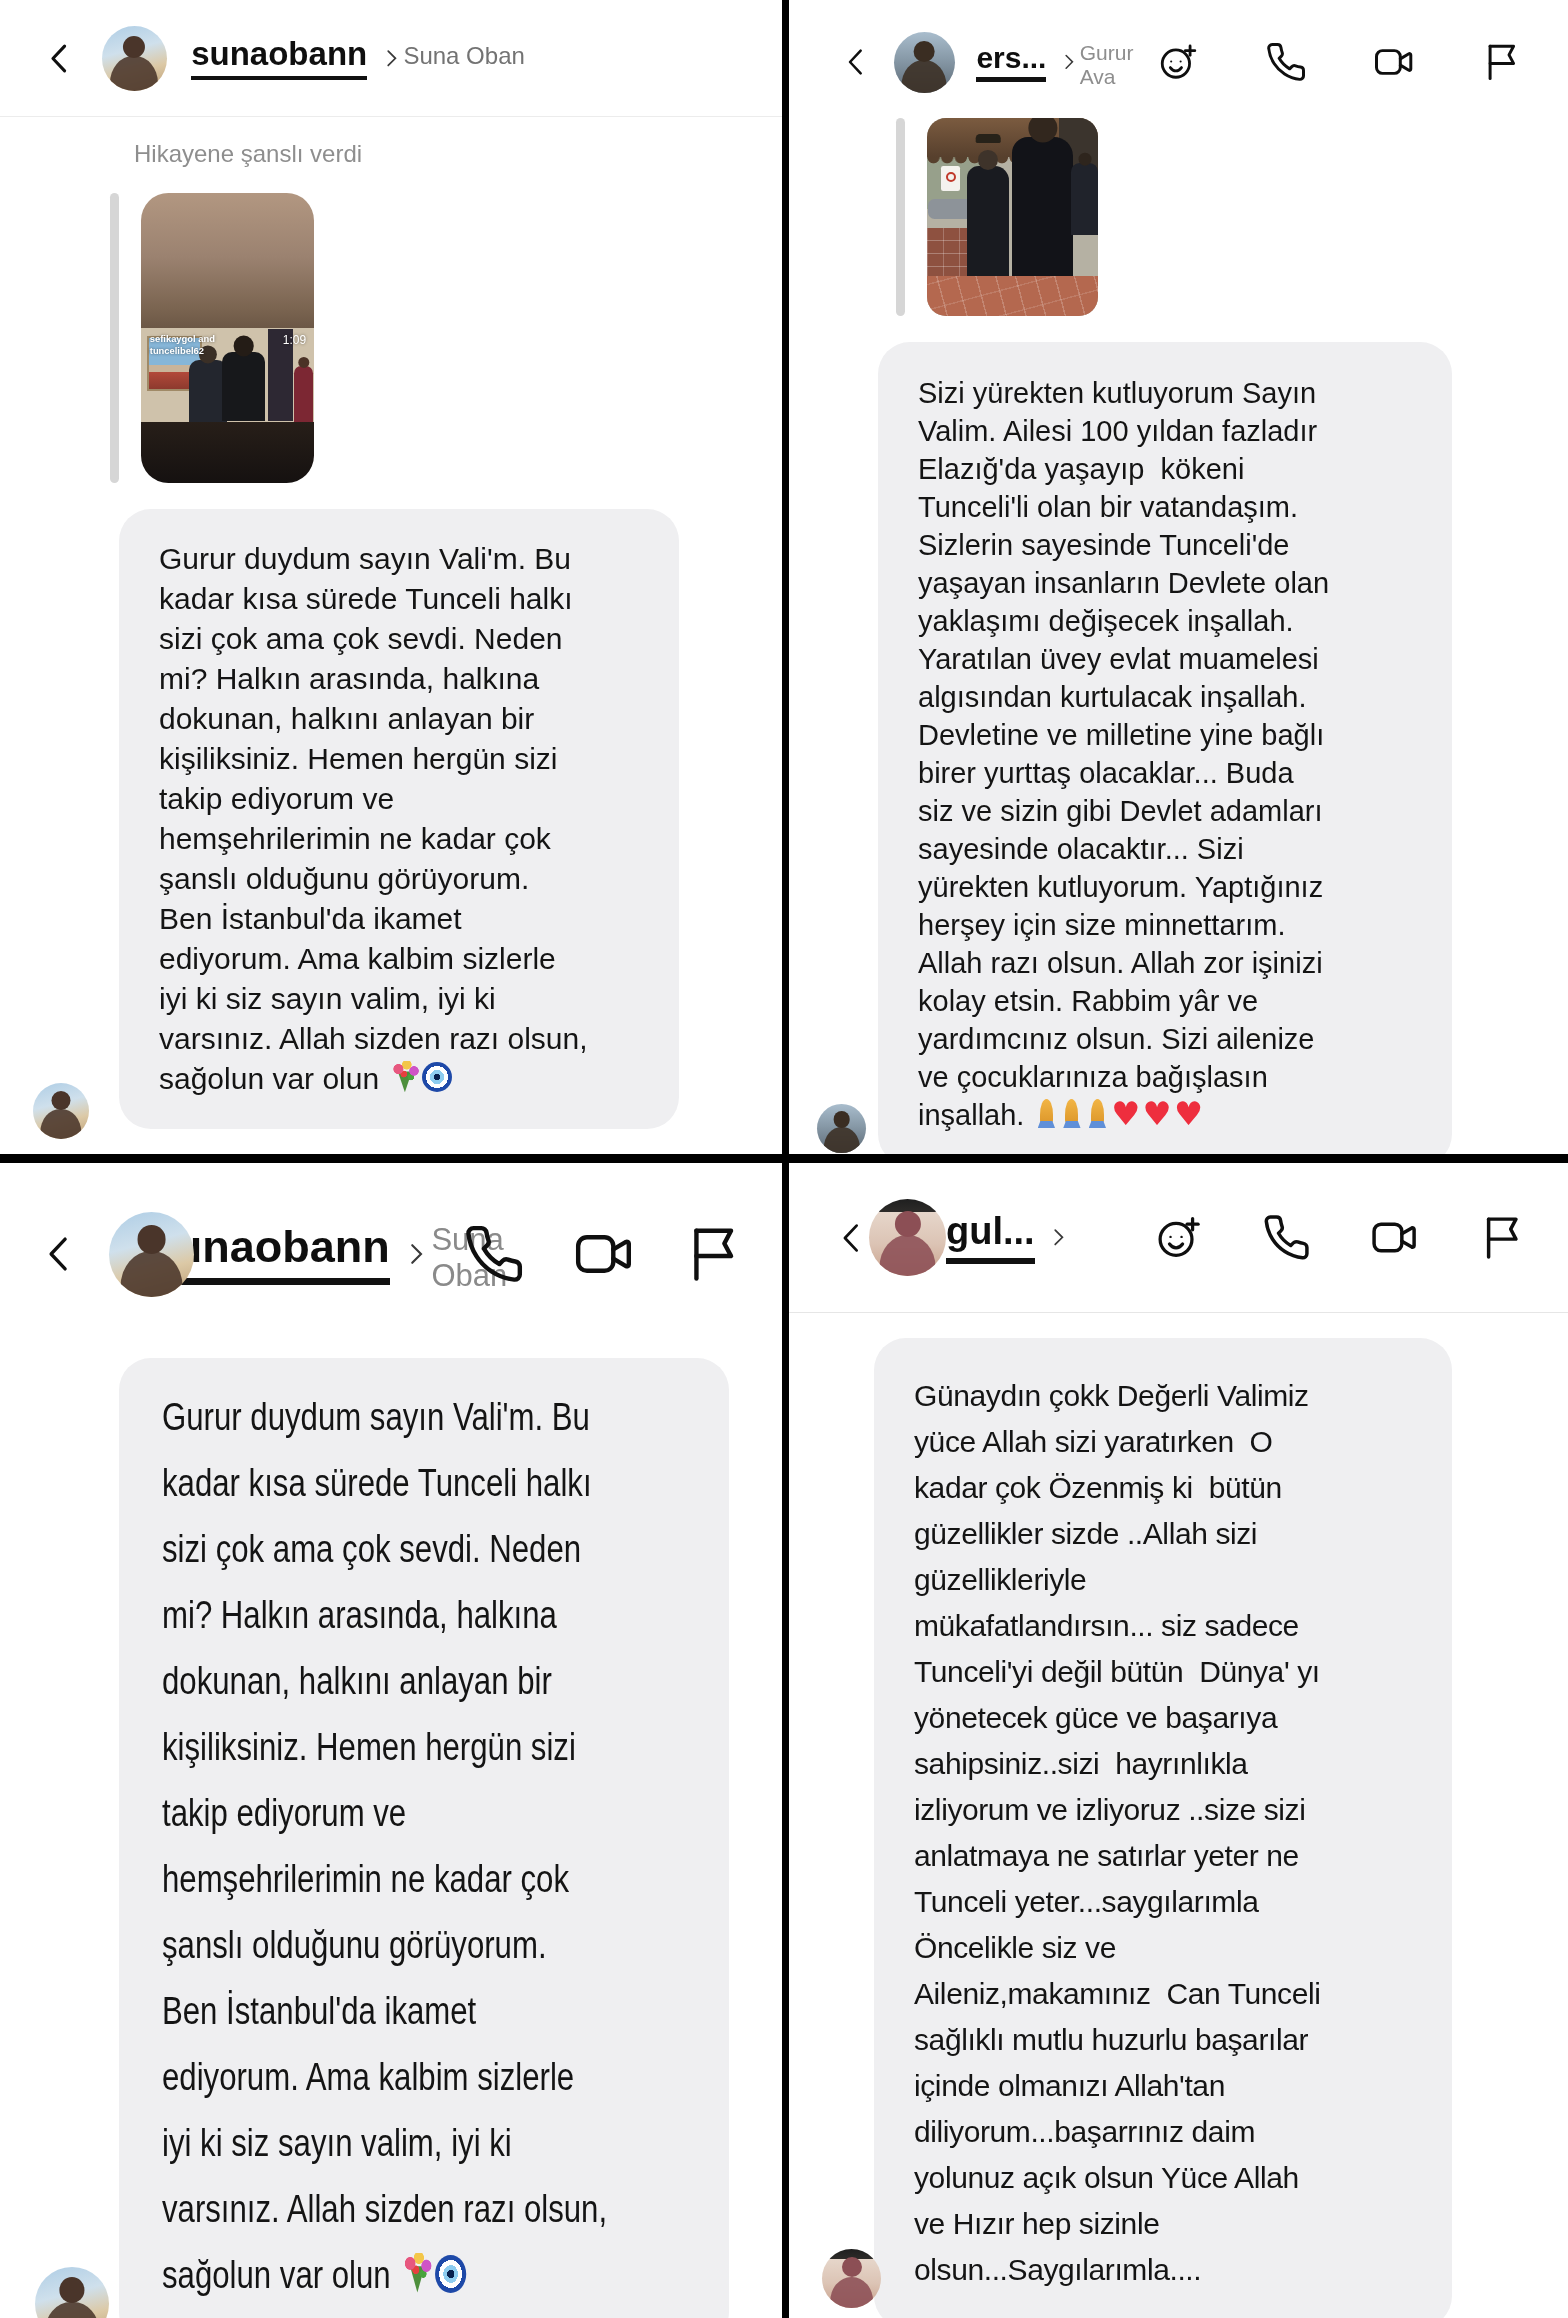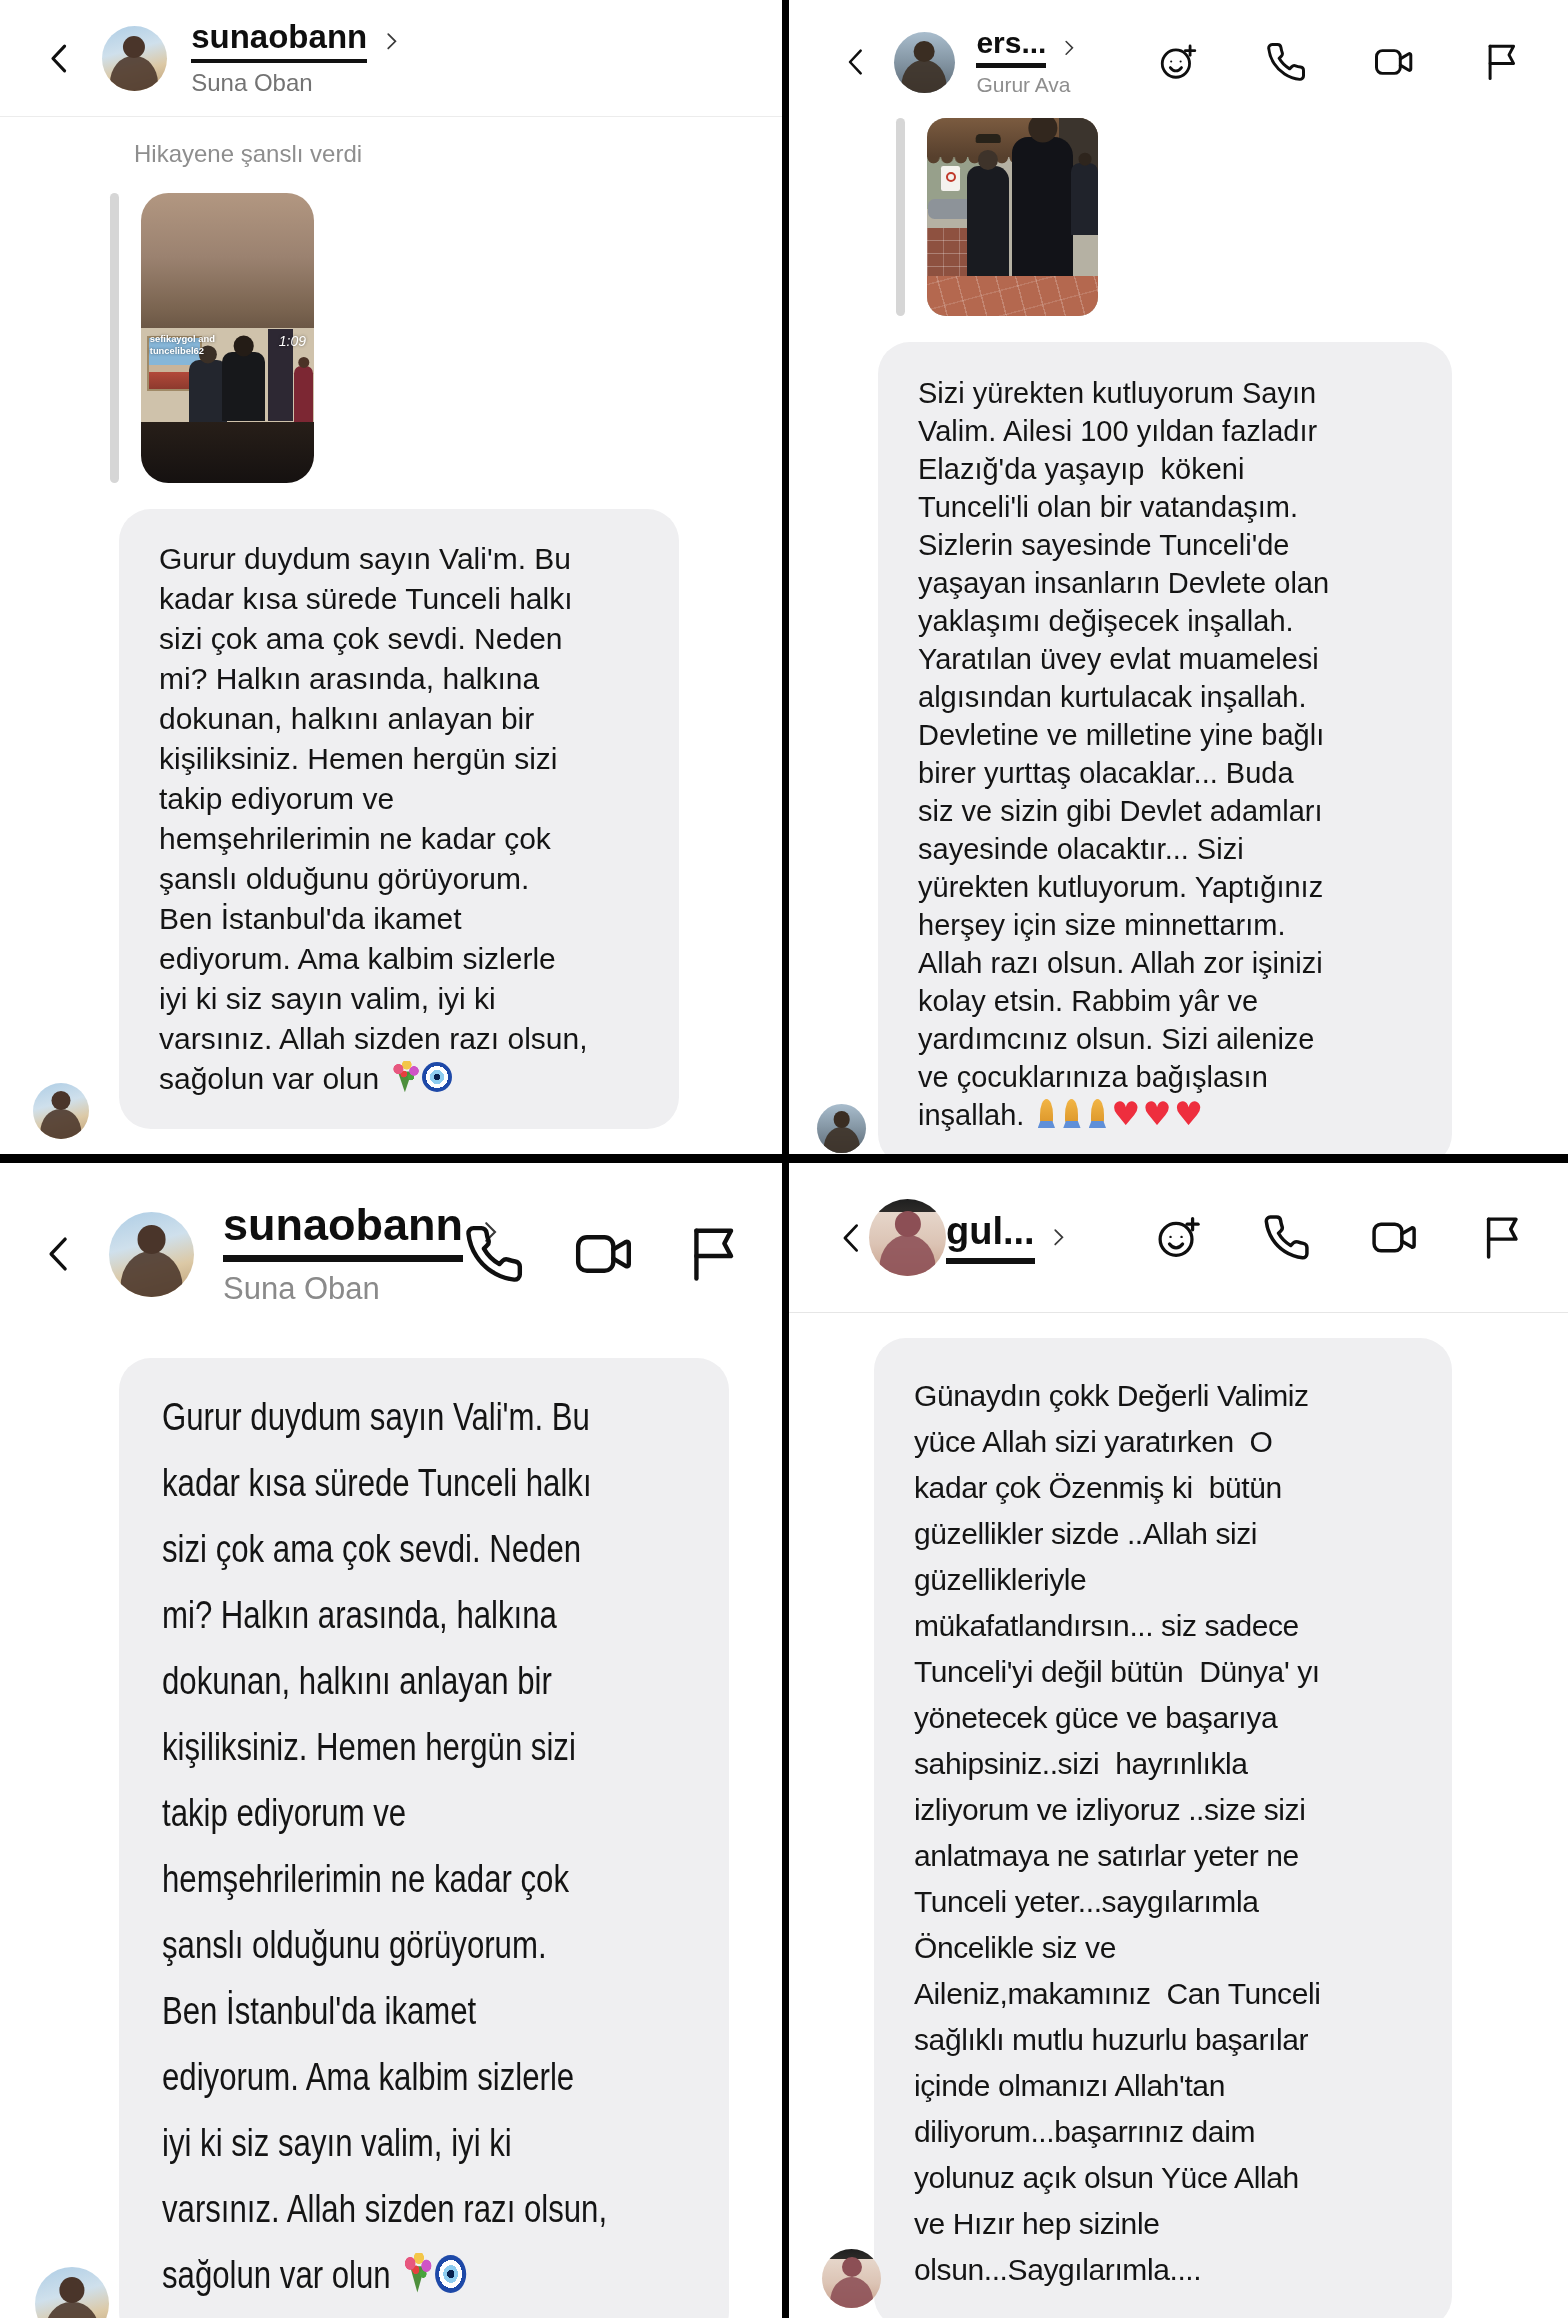--- a/index.html
+++ b/index.html
@@ -16,21 +16,21 @@
   .header{display:flex;align-items:center;box-sizing:border-box;}
   #q1 .header{height:117px;padding:0 21.7px 0 42px;gap:24.6px;border-bottom:1.4px solid #ececec;}
   #q2 .header{height:108px;padding:16px 46px 0 51px;gap:21.7px;}
   #q3 .header{height:182px;padding:0 37px 0 38px;gap:29px;}
   #q4 .header{height:150px;padding:0 42px 0 45px;border-bottom:1.4px solid #e6e6e6;}
   .backbtn{flex-shrink:0;display:block;}
   #q1 .backbtn{width:35px;height:43px;}
   #q2 .backbtn{width:32px;height:42px;}
   #q3 .backbtn{width:42px;height:56px;}
   #q4 .backbtn{width:35px;height:46px;}
-  .nameblock{display:flex;flex-direction:column;min-width:0;justify-content:center;}
+  .nameblock{display:flex;flex-direction:row;min-width:0;justify-content:center;}
   .unamerow{display:flex;align-items:center;gap:11.6px;}
   .username{font-weight:bold;color:#0f0f0f;line-height:1.08;border-bottom:solid #111;display:inline-block;}
   #q1 .username{font-size:33px;border-bottom-width:4.3px;padding-bottom:3.6px;}
   #q2 .username{font-size:30px;border-bottom-width:5px;padding-bottom:2.9px;}
   #q3 .username{font-size:45px;border-bottom-width:7.2px;padding-bottom:5.8px;}
   #q4 .username{font-size:38px;border-bottom-width:6.5px;padding-bottom:5px;}
   .chev{flex-shrink:0;}
   #q1 .chev{width:24.6px;height:24.6px;}
   #q2 .chev{width:21.7px;height:21.7px;}
   #q3 .chev{width:30px;height:30px;}
@@ -77,21 +77,21 @@
   .painting{left:5.8px;top:8.7px;width:55px;height:55px;border:2.2px solid #a08a67;box-sizing:border-box;
     background:linear-gradient(180deg,#86b6d8 0%,#86b6d8 52%,#c9b49a 52%,#c9b49a 66%,#b3493a 66%,#8d3a2e 100%);}
   .fig{border-radius:10px 10px 0 0;}
   .fig::before{content:"";position:absolute;left:50%;transform:translate(-50%,-80%);width:48%;height:0;padding-bottom:48%;border-radius:50%;background:var(--head,#32281f);}
   .sf-man{left:48px;top:32px;width:38px;height:62px;background:#23262e;--head:#3a2f26;}
   .sf-woman{left:81px;top:24.6px;width:43px;height:69px;background:#17181b;--head:#241c16;}
   .sf-door{left:127px;top:1.4px;width:24.6px;height:92px;background:#2d2833;}
   .sf-red{left:153px;top:38px;width:19px;height:56px;background:#7c2733;--head:#4b3226;border-radius:7.2px 7.2px 0 0;}
   .sf-red::before{content:"";position:absolute;left:50%;transform:translate(-50%,-80%);width:60%;height:0;padding-bottom:60%;border-radius:50%;background:#4b3226;}
   .story-user{left:8.7px;top:5.8px;font-size:9.4px;line-height:1.25;color:#fff;font-weight:bold;white-space:pre-line;text-shadow:0 0 2.9px rgba(0,0,0,.55);}
-  .story-time{right:8px;top:5px;font-size:14px;color:#fff;text-shadow:0 0 2.9px rgba(0,0,0,.5);font-style:italic;}
+  .story-time{right:8px;top:5px;font-size:12px;color:#fff;text-shadow:0 0 2.9px rgba(0,0,0,.5);}
 
   
   .photo-row{display:flex;align-items:stretch;margin:10px 0 0 107px;gap:21.7px;}
   .photo{width:171px;height:198px;border-radius:19px;overflow:hidden;position:relative;background:#b5b1a3;flex-shrink:0;}
   .photo>div{position:absolute;}
   .awning{left:0;top:0;right:0;height:39px;background:linear-gradient(#7b5b40,#57402d);}
   .scallop{left:0;top:39px;right:0;height:8.7px;background:radial-gradient(circle at 6.5px 0px,#57402d 5.8px,rgba(0,0,0,0) 6.5px);background-size:13.7px 8.7px;background-repeat:repeat-x;}
   .canopy-right{right:0;top:0;width:39px;height:108px;background:#3b342d;}
   .store{left:0;top:39px;width:59px;height:52px;background:#97a08b;}
   .sign{left:14.4px;top:48px;width:19px;height:24.6px;background:#f4f2ee;border-radius:2.2px;}

